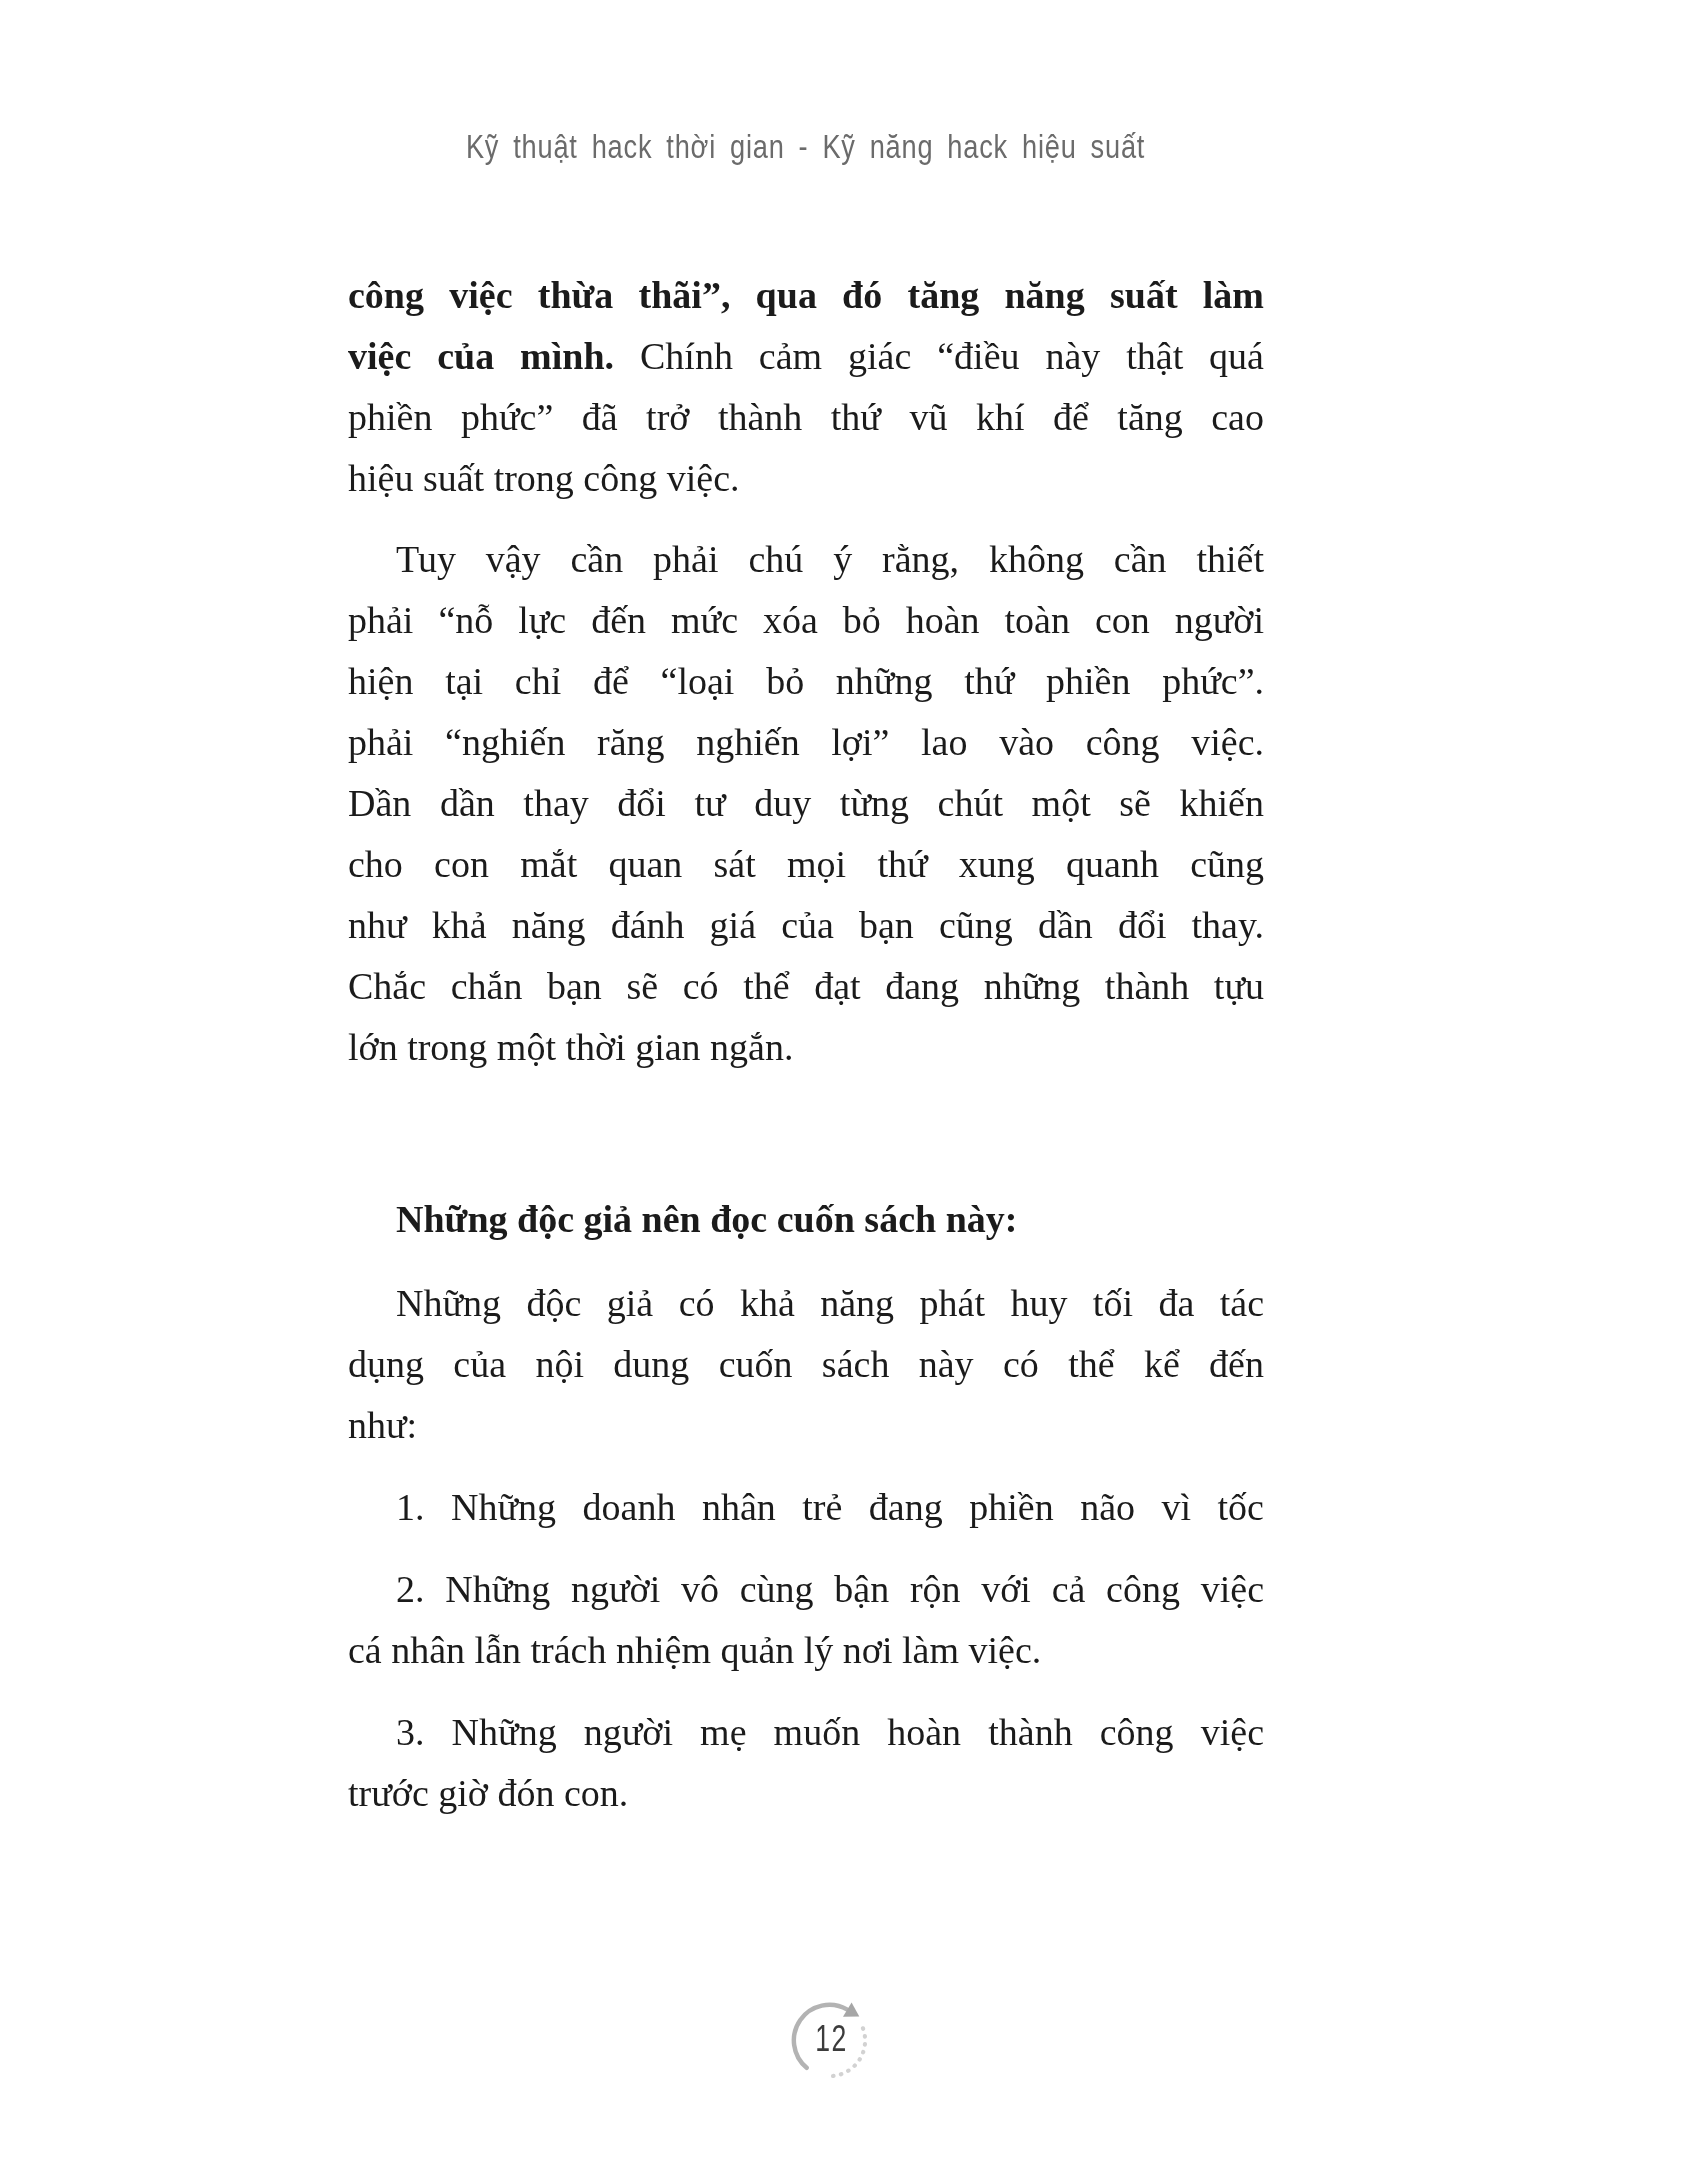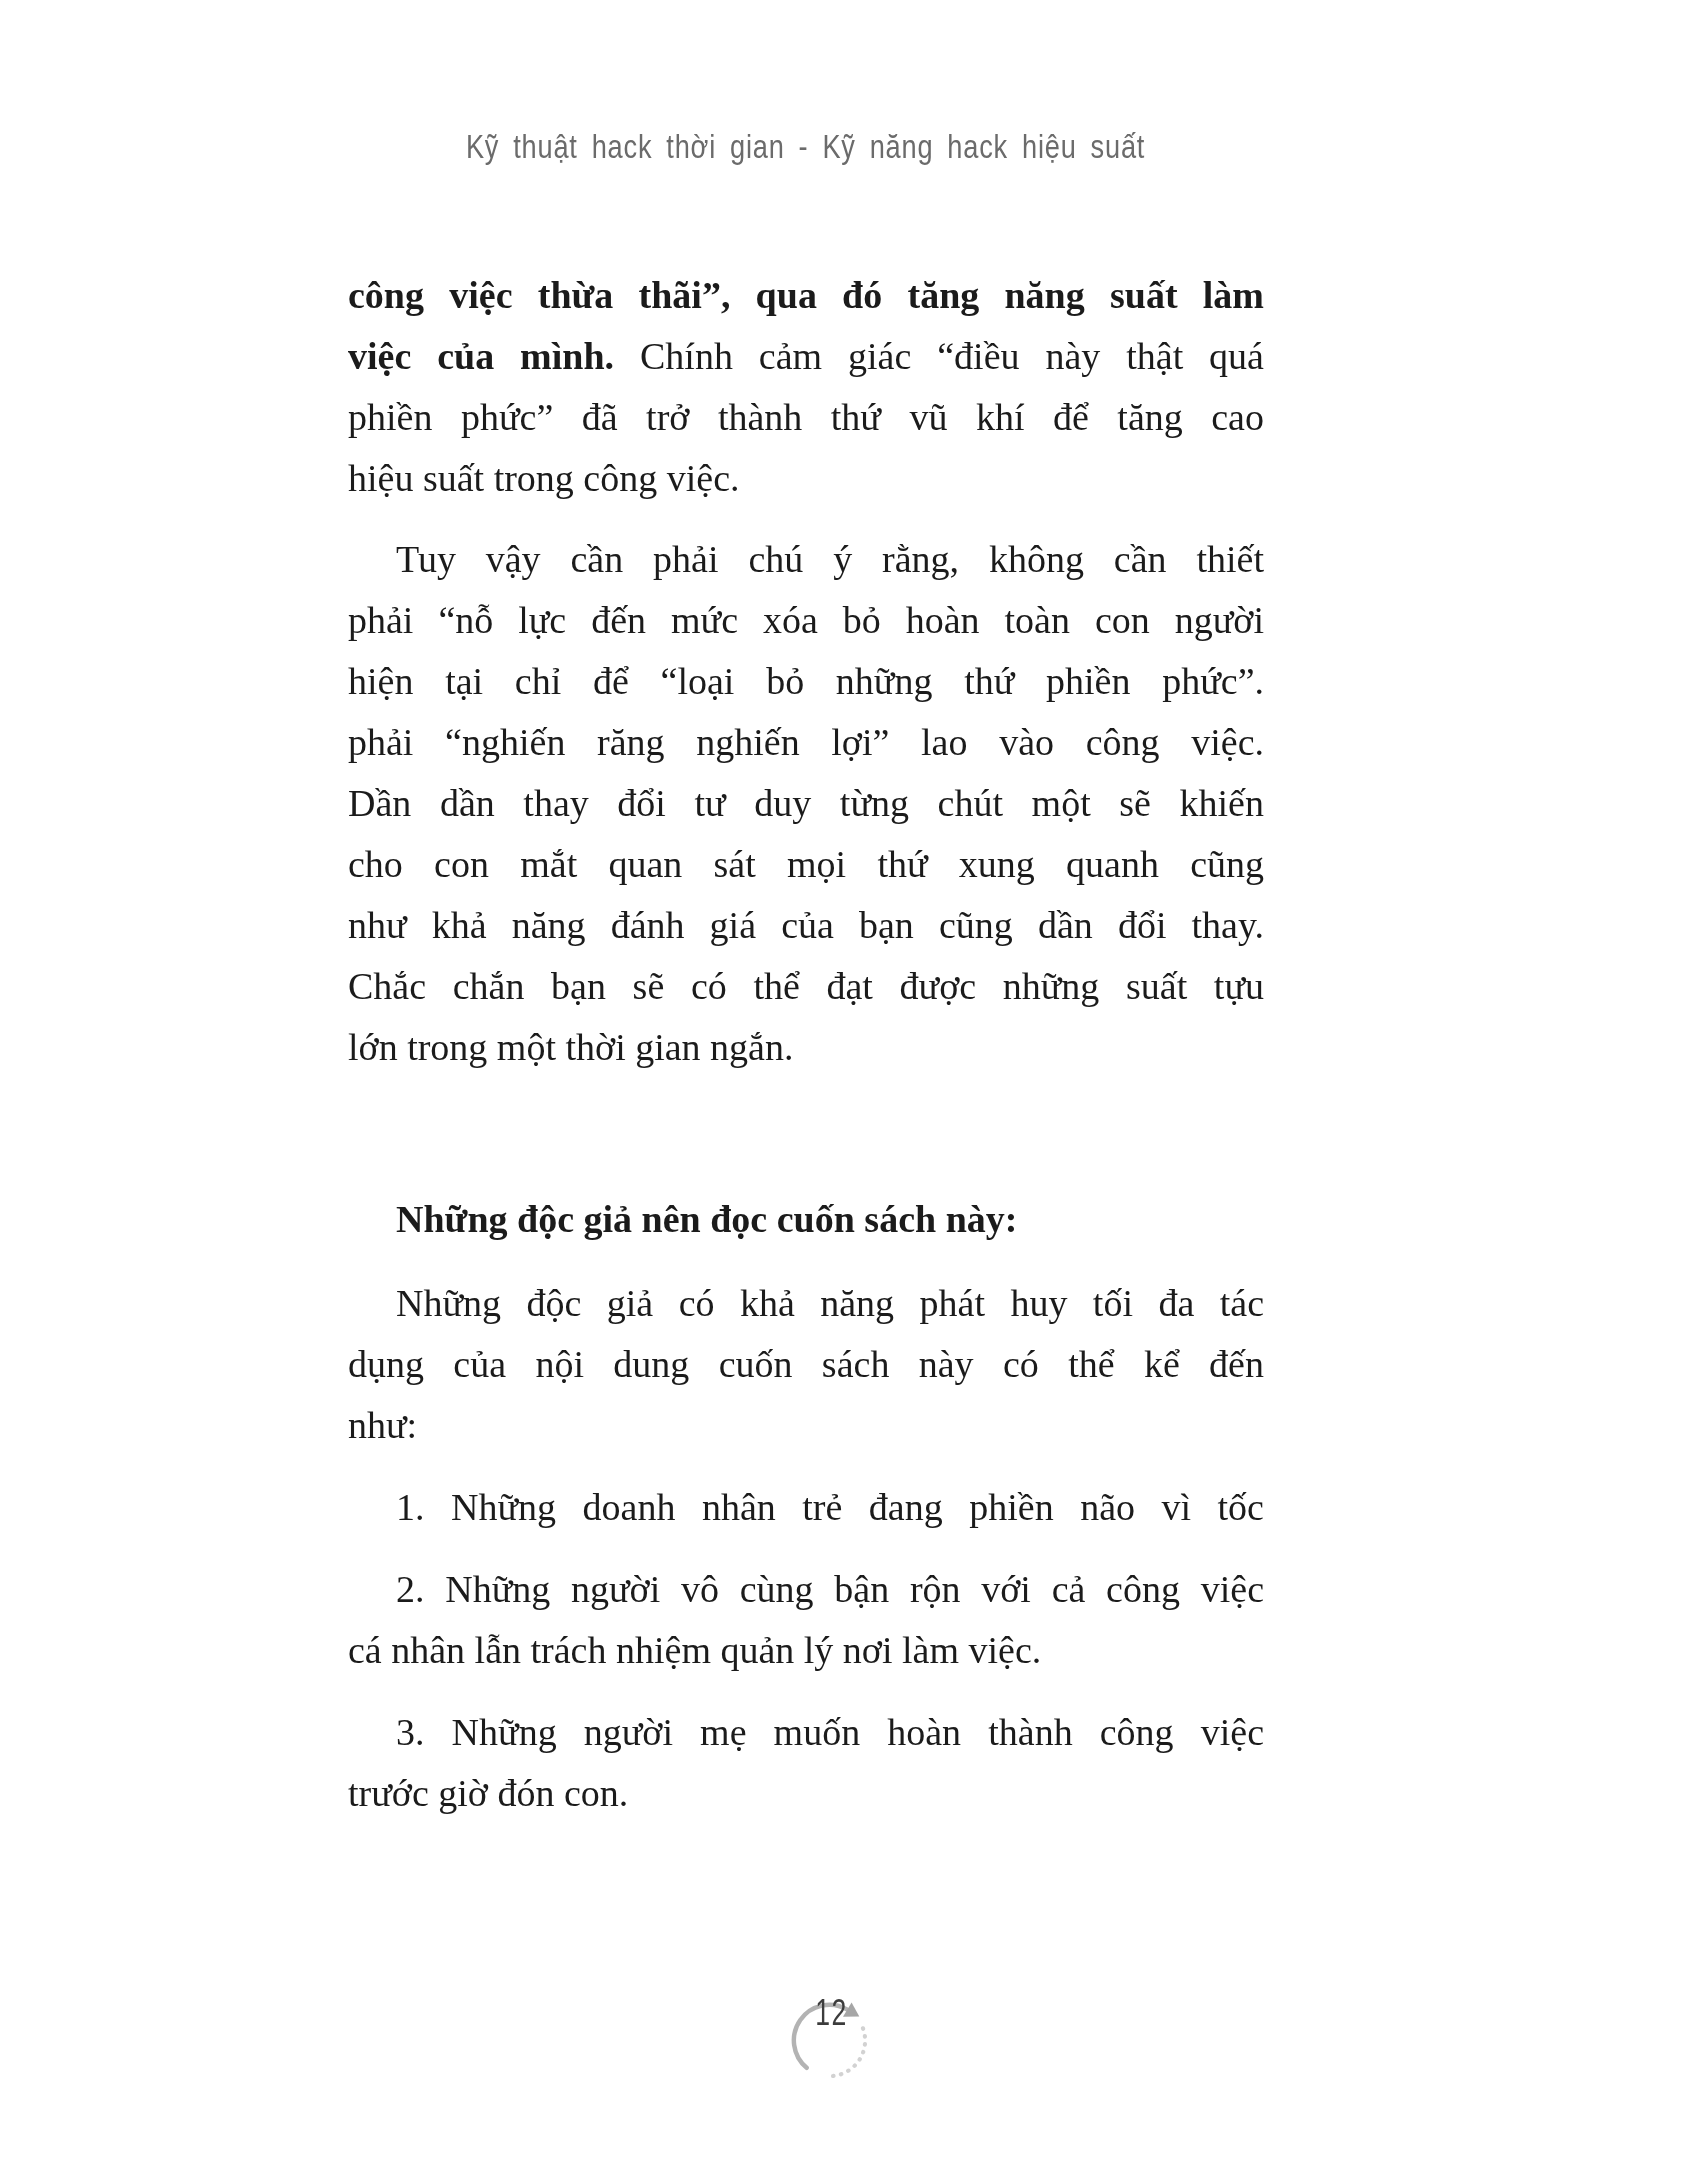--- a/index.html
+++ b/index.html
@@ -49,21 +49,21 @@
   [data-name="list-item-2"],
   [data-name="list-item-3"]   { margin-top:21px; }
 
   
   .footer-wrap {
     position:absolute; left:785px; top:1992px; width:93px; height:93px;
   }
   .footer-wrap svg { position:absolute; left:0; top:0; }
   .page-number {
     position:absolute; left:0; top:0; width:93px; height:93px;
-    display:flex; align-items:flex-start; justify-content:center;
+    display:flex; align-items:center; justify-content:center;
     font-family:"Liberation Sans", sans-serif;
     font-size:37px; color:#3c3c3c;
   }
   .page-number .squeeze {
     display:inline-block;
     transform:scaleX(0.72);
     letter-spacing:2px;
   }
 </style>
 </head>
@@ -83,21 +83,21 @@
         <div class="line" data-name="text-line"><span>hiệu suất trong công việc.</span></div>
       </div>
       <div class="block" data-name="paragraph-2">
         <div class="line just ind" data-name="text-line"><span>Tuy vậy cần phải chú ý rằng, không cần thiết</span></div>
         <div class="line just" data-name="text-line"><span>phải “nỗ lực đến mức xóa bỏ hoàn toàn con người</span></div>
         <div class="line just" data-name="text-line"><span>hiện tại chỉ để “loại bỏ những thứ phiền phức”.</span></div>
         <div class="line just" data-name="text-line"><span>phải “nghiến răng nghiến lợi” lao vào công việc.</span></div>
         <div class="line just" data-name="text-line"><span>Dần dần thay đổi tư duy từng chút một sẽ khiến</span></div>
         <div class="line just" data-name="text-line"><span>cho con mắt quan sát mọi thứ xung quanh cũng</span></div>
         <div class="line just" data-name="text-line"><span>như khả năng đánh giá của bạn cũng dần đổi thay.</span></div>
-        <div class="line just" data-name="text-line"><span>Chắc chắn bạn sẽ có thể đạt được những suất tựu</span></div>
+        <div class="line just" data-name="text-line"><span>Chắc chắn bạn sẽ có thể đạt đang những thành tựu</span></div>
         <div class="line" data-name="text-line"><span>lớn trong một thời gian ngắn.</span></div>
       </div>
       <div class="block heading" data-name="section-heading">
         <div class="line ind" data-name="text-line"><span class="b">Những độc giả nên đọc cuốn sách này:</span></div>
       </div>
       <div class="block" data-name="paragraph-3">
         <div class="line just ind" data-name="text-line"><span>Những độc giả có khả năng phát huy tối đa tác</span></div>
         <div class="line just" data-name="text-line"><span>dụng của nội dung cuốn sách này có thể kể đến</span></div>
         <div class="line" data-name="text-line"><span>như:</span></div>
       </div>

